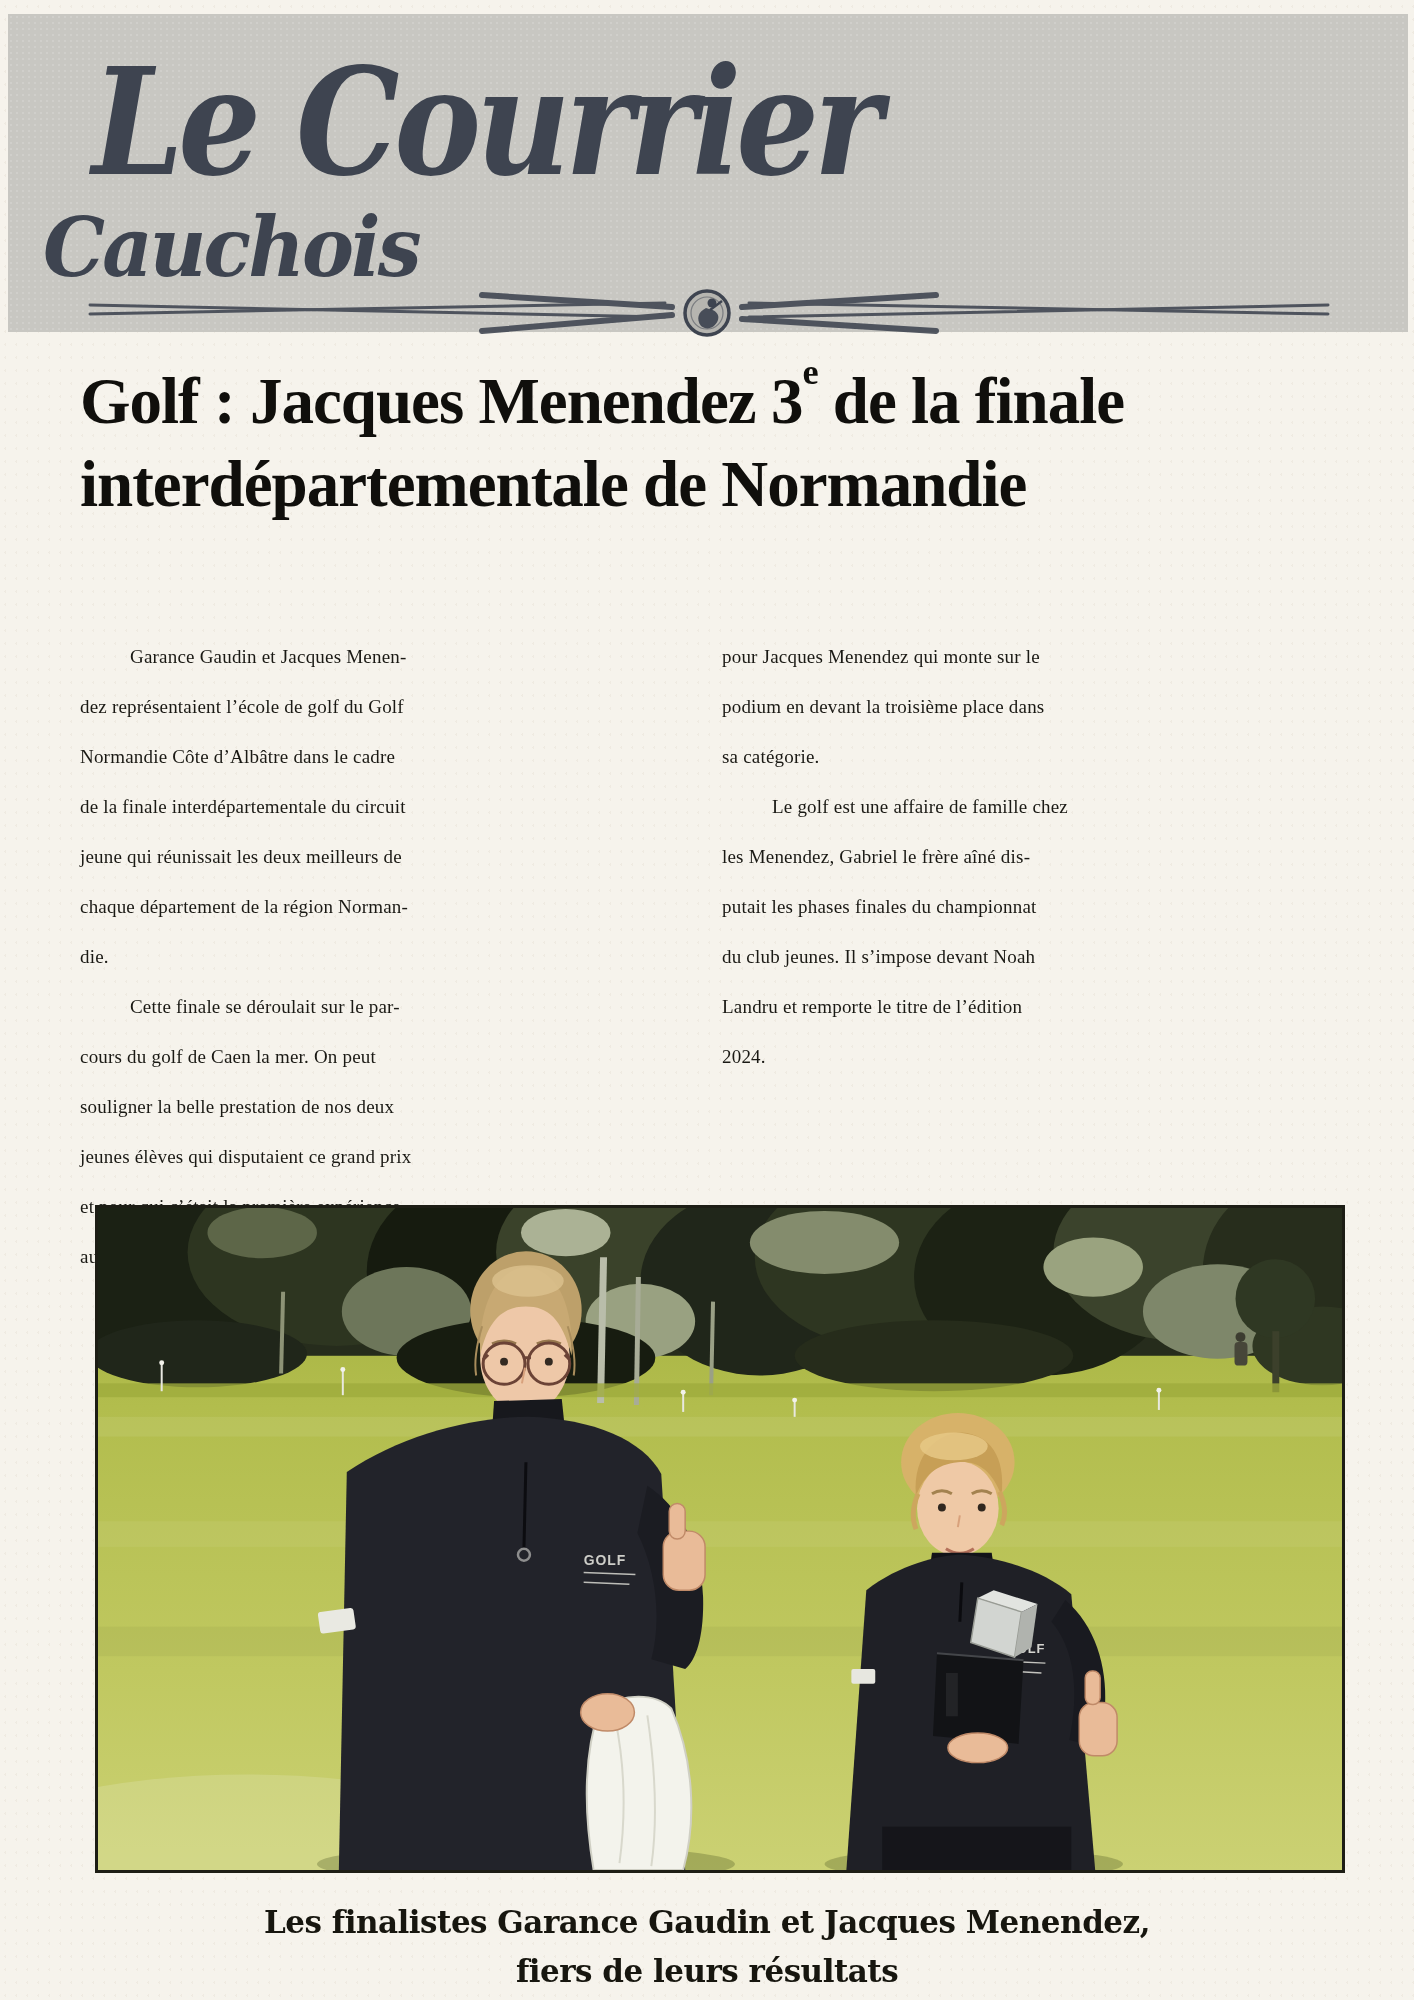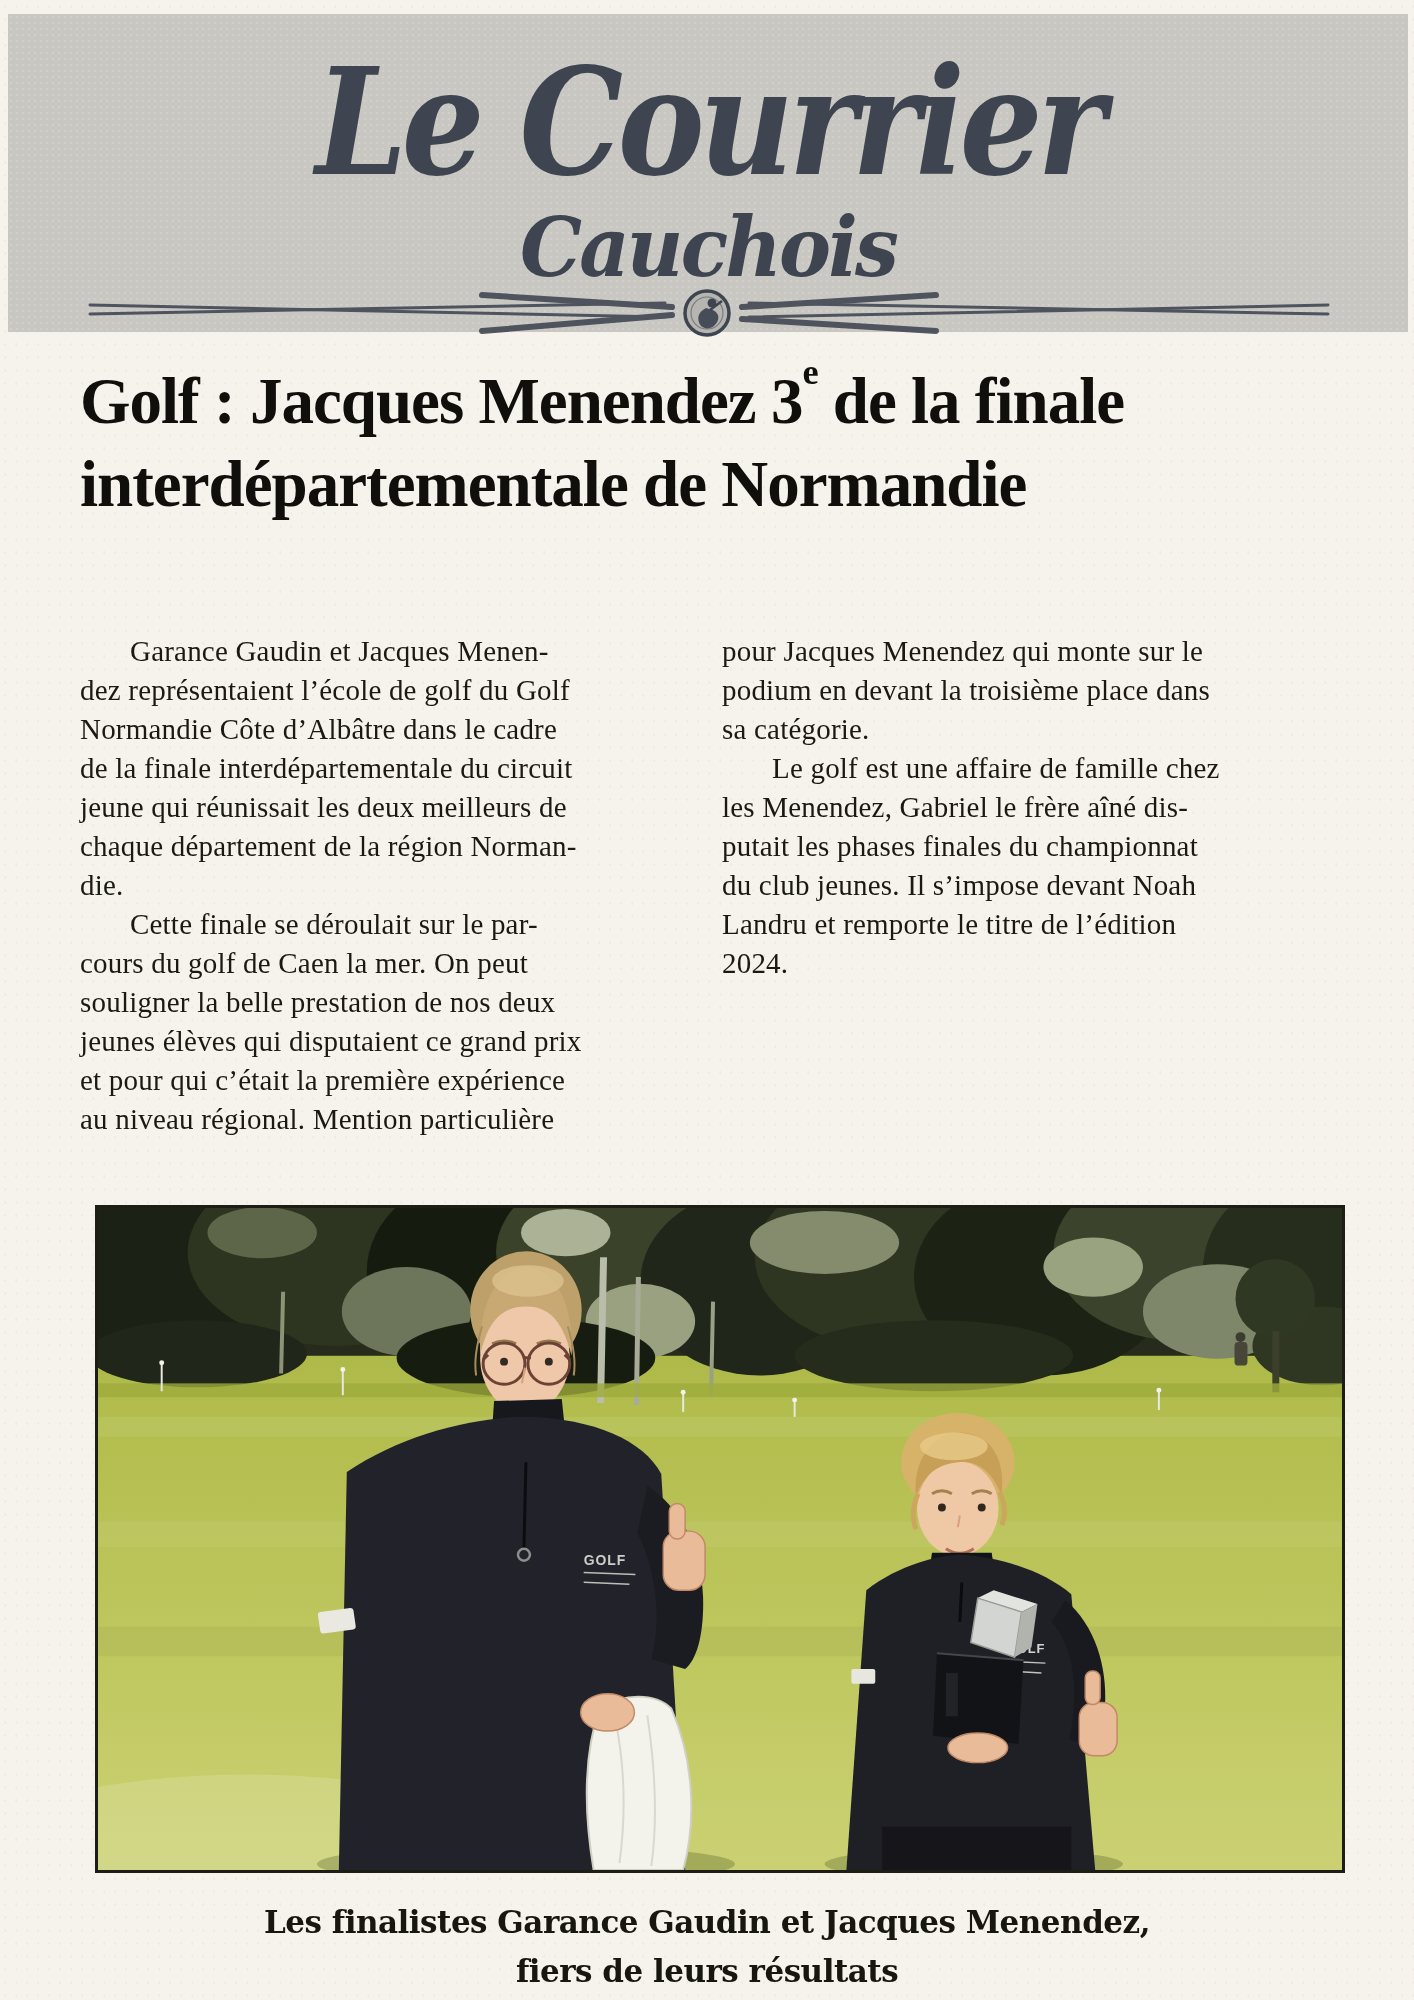--- a/index.html
+++ b/index.html
@@ -5,21 +5,21 @@
   html,body{margin:0;padding:0;}
   body{width:1414px;height:2000px;background:#f6f3ec;position:relative;overflow:hidden;
        font-family:"Liberation Serif", serif;}
   .page{position:absolute;inset:0;
         background-image:radial-gradient(rgba(120,95,60,.06) 1px, transparent 1px);
         background-size:11px 13px;}
 
   
   .masthead{position:absolute;left:8px;right:6px;top:14px;height:318px;background:#c8c7c2;
             background-image:radial-gradient(rgba(255,255,255,.14) 1px, transparent 1px);
-            background-size:6px 6px;text-align:center;color:#3e4450;}
+            background-size:6px 6px;text-align:left;color:#3e4450;}
   .mast-title{margin:0;position:absolute;top:34px;left:0;right:0;
               font-family:"DejaVu Serif", serif;font-style:italic;font-weight:bold;
               font-size:148px;line-height:1;letter-spacing:-6px;
               transform:scaleX(.88);transform-origin:center;}
   .mast-sub{margin:0;position:absolute;top:192px;left:0;right:0;
             font-family:"DejaVu Serif", serif;font-style:italic;font-weight:bold;
             font-size:82px;line-height:1;letter-spacing:-3px;
             transform:scaleX(.95);transform-origin:center;}
   .mast-divider{position:absolute;left:72px;top:274px;width:1260px;height:50px;}
 
@@ -30,21 +30,21 @@
   .headline sup{font-size:.56em;position:relative;top:-.45em;line-height:0;}
 
   
   .dateline{position:absolute;left:82px;top:574px;margin:0;
             font-family:"DejaVu Serif", serif;font-weight:bold;font-size:39px;
             letter-spacing:-1px;color:#2a5c80;
             text-shadow:1.5px 1.5px 0 rgba(90,150,190,.50), -1px -1px 0 rgba(90,150,190,.28);}
 
   
   .article{position:absolute;left:80px;top:632px;width:1258px;display:flex;gap:26px;}
-  .col{width:616px;color:#1a1914;font-size:29px;line-height:39px;letter-spacing:.2px;}
+  .col{width:616px;color:#1a1914;font-size:19px;line-height:50px;letter-spacing:.2px;}
   .col p{margin:0;white-space:pre-line;text-indent:50px;}
   .col p.cont{text-indent:0;}
 
   
   figure{margin:0;}
   .photo{position:absolute;left:95px;top:1205px;width:1250px;height:668px;
          border:3px solid #1d1d15;box-sizing:border-box;background:#b6c04f;}
   .photo svg{display:block;width:100%;height:100%;}
 
   

